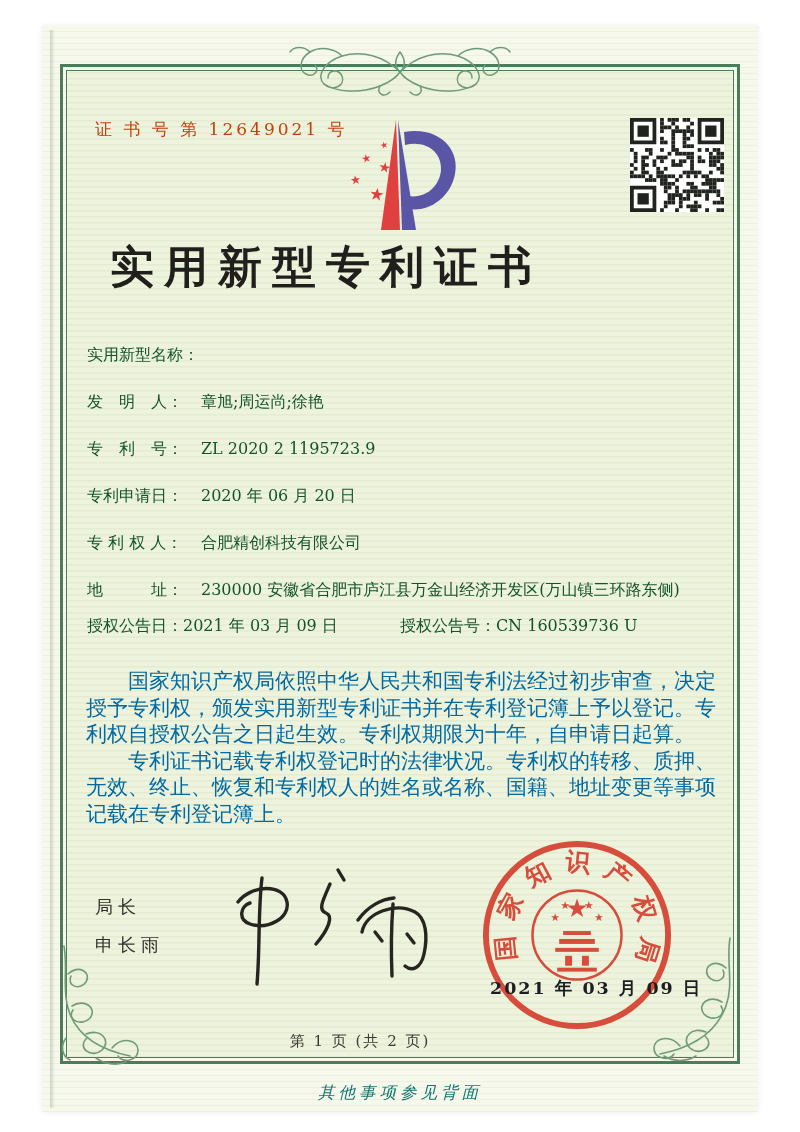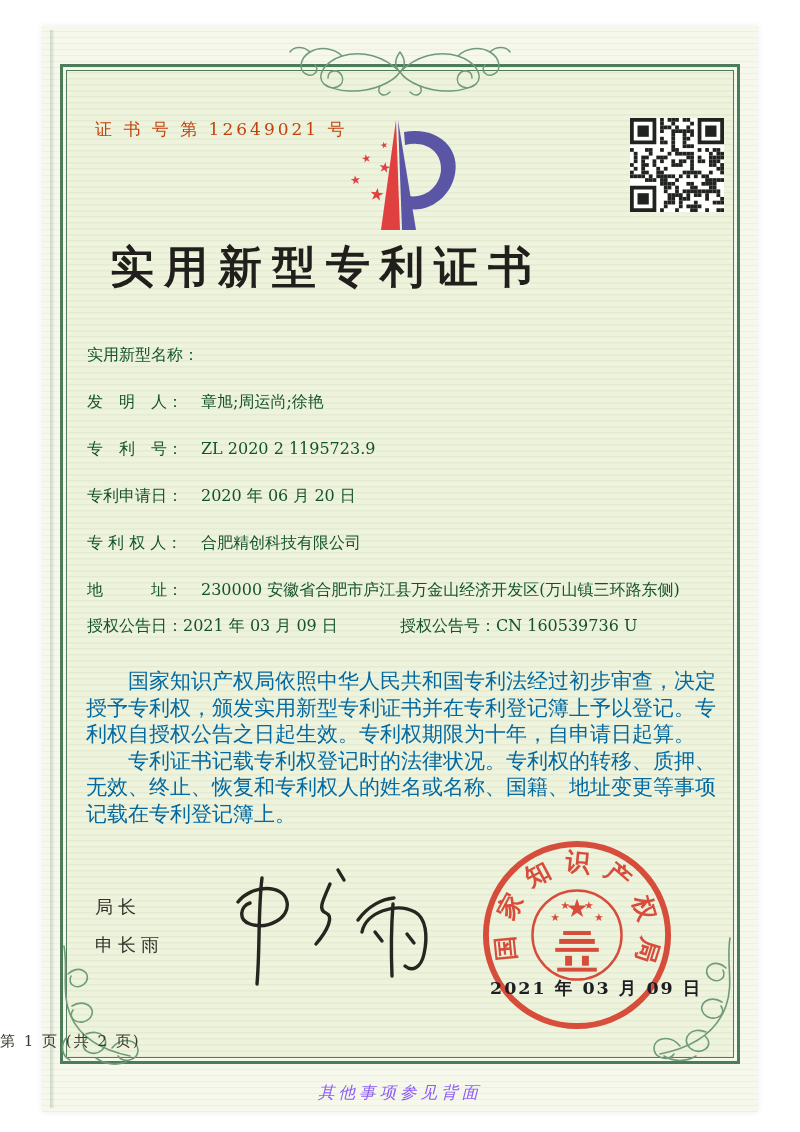--- a/index.html
+++ b/index.html
@@ -35,24 +35,24 @@
   .frow .val { flex:1; }
   .grant-row { display:flex; line-height:26px;text-align:center; }
   .grant-row .pair2 { margin-left:62px; }
 
   .paras { left:86px; top:660px; width:630px; font-size:21px; line-height:26.5px;
     color:#0369a1; text-align:justify;margin-top:8px; }
   .paras p { text-indent:2em; }
 
   .signer { left:95px; top:888px; font-size:18px; color:#33322c; letter-spacing:5px; line-height:38px; }
 
-  .page-no { left:0; top:1032px; width:720px; font-size:15px;
+  .page-no { left:0; top:1032px; width:720px; text-align:center; font-size:15px;
     color:#3a3932; letter-spacing:2px; }
   .footer-note { left:0; top:1082px; width:800px; text-align:center; font-size:16.5px;
-    font-style:italic; color:#8b5cf6; letter-spacing:4px; }
+    font-style:italic; color:#0f766e; letter-spacing:4px; }
 
   .seal-date { left:490px; top:976px; font-size:17.5px; font-weight:bold;
     color:#1d1d22; letter-spacing:2px; }
 
   svg { display:block; }
 </style>
 </head>
 <body>
 
 <div id="stage">

